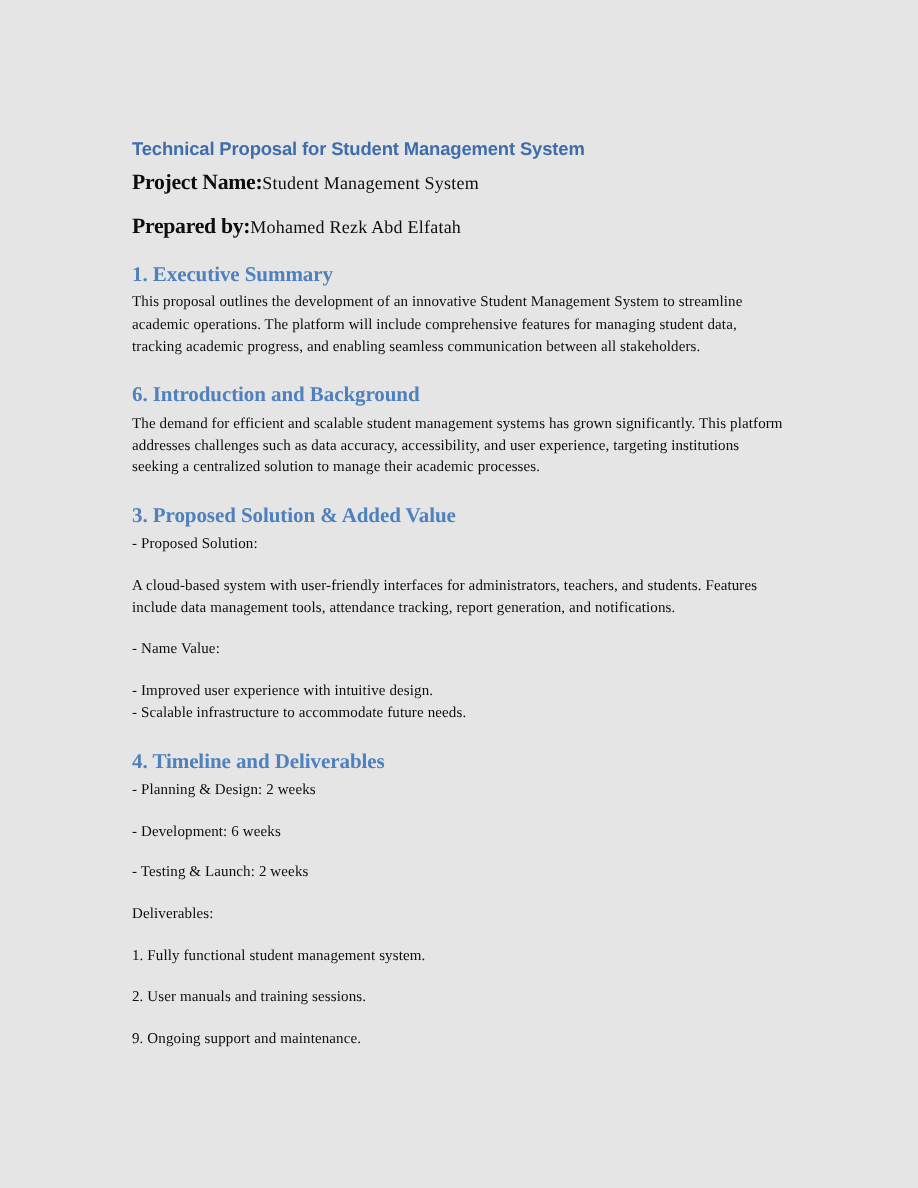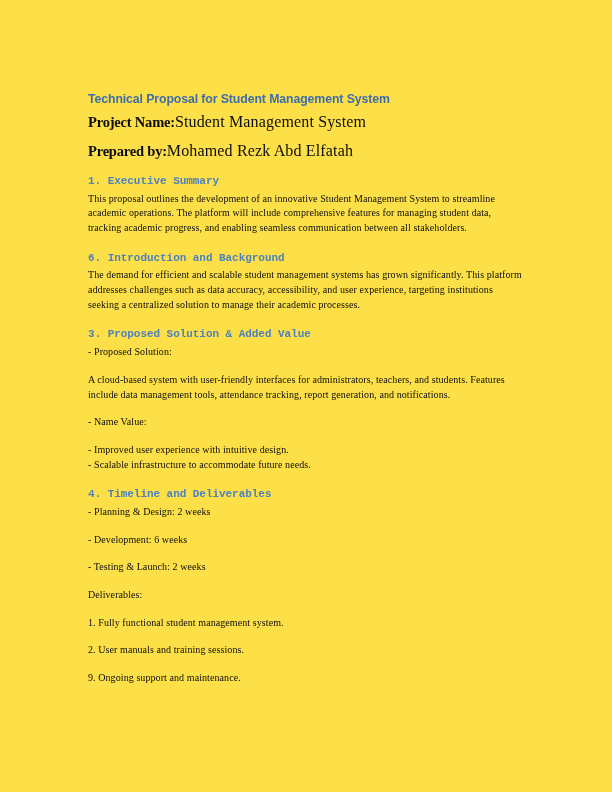--- a/index.html
+++ b/index.html
@@ -4,21 +4,21 @@
 <style>
   html, body {
     margin: 0;
     padding: 0;
     background: #ffffff;
   }
   .page {
     position: relative;
     width: 612px;
     height: 792px;
-    background: #fde047;
+    background: #e5e5e5;
     overflow: hidden;
     box-sizing: border-box;
   }
   .content {
     position: absolute;
     left: 88px;
     top: 92px;
     width: 436px;
   }
 
@@ -40,30 +40,30 @@
     line-height: 1.25;
     color: #0d0d0d;
     white-space: nowrap;
   }
   .meta-line .meta-label {
     font-size: 14.5px;
     font-weight: bold;
     letter-spacing: -0.2px;
   }
   .meta-line .meta-value {
-    font-size: 16px;
+    font-size: 12px;
     font-weight: normal;
     letter-spacing: 0.15px;
   }
   .meta-line.second { margin-bottom: 14px; }
 
   
   .section-heading {
-    font-family: Liberation Mono, monospace;
-    font-size: 11px;
+    font-family: Liberation Serif, serif;
+    font-size: 14px;
     font-weight: bold;
     color: #4e81bd;
     letter-spacing: -0.05px;
     margin: 0 0 3px 0;
     line-height: 1.25;
   }
 
   
   .body-par {
     font-family: "Liberation Serif", serif;

